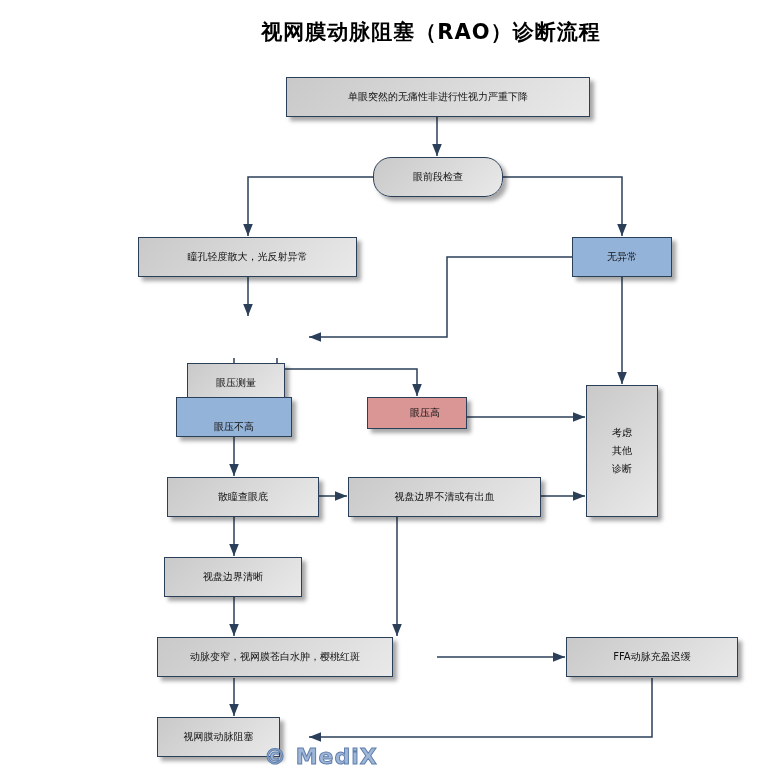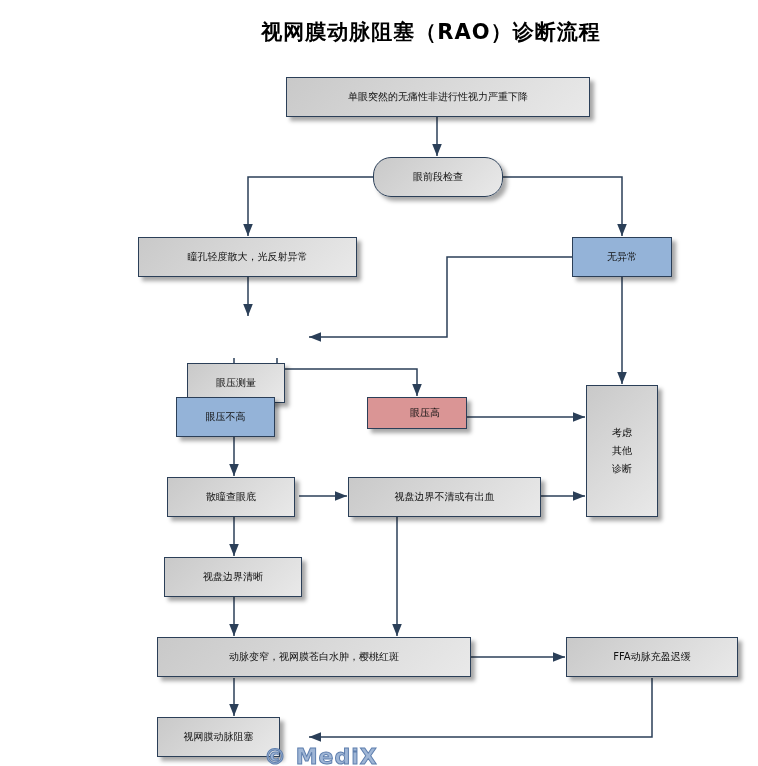--- a/index.html
+++ b/index.html
@@ -60,41 +60,41 @@
   </div>
 <div class="node" style="left:138px;top:237px;width:219px;height:40px;">
     <span>瞳孔轻度散大，光反射异常</span>
   </div>
 <div class="node blue" style="left:572px;top:237px;width:100px;height:40px;">
     <span>无异常</span>
   </div>
 <div class="node" style="left:187px;top:317px;width:98px;height:40px;margin-top:46px;">
     <span>眼压测量</span>
   </div>
-<div class="node blue" style="left:176px;top:397px;width:99px;height:40px;">
+<div class="node blue" style="left:176px;top:397px;width:116px;height:40px;align-items:flex-end;">
     <span>眼压不高</span>
   </div>
 <div class="node red" style="left:367px;top:397px;width:100px;height:32px;padding-left:16px;">
     <span>眼压高</span>
   </div>
 <div class="node" style="left:586px;top:385px;width:72px;height:132px;">
     <span>考虑
 其他
 诊断</span>
   </div>
-<div class="node" style="left:167px;top:477px;width:128px;height:40px;">
+<div class="node" style="left:167px;top:477px;width:152px;height:40px;">
     <span>散瞳查眼底</span>
   </div>
 <div class="node" style="left:348px;top:477px;width:193px;height:40px;">
     <span>视盘边界不清或有出血</span>
   </div>
 <div class="node" style="left:164px;top:557px;width:138px;height:40px;">
     <span>视盘边界清晰</span>
   </div>
-<div class="node" style="left:157px;top:637px;width:314px;height:40px;">
+<div class="node" style="left:157px;top:637px;width:236px;height:40px;">
     <span>动脉变窄，视网膜苍白水肿，樱桃红斑</span>
   </div>
 <div class="node" style="left:566px;top:637px;width:172px;height:40px;">
     <span>FFA动脉充盈迟缓</span>
   </div>
 <div class="node" style="left:157px;top:717px;width:123px;height:40px;">
     <span>视网膜动脉阻塞</span>
   </div>
 
 <div class="watermark">© MediX</div>

